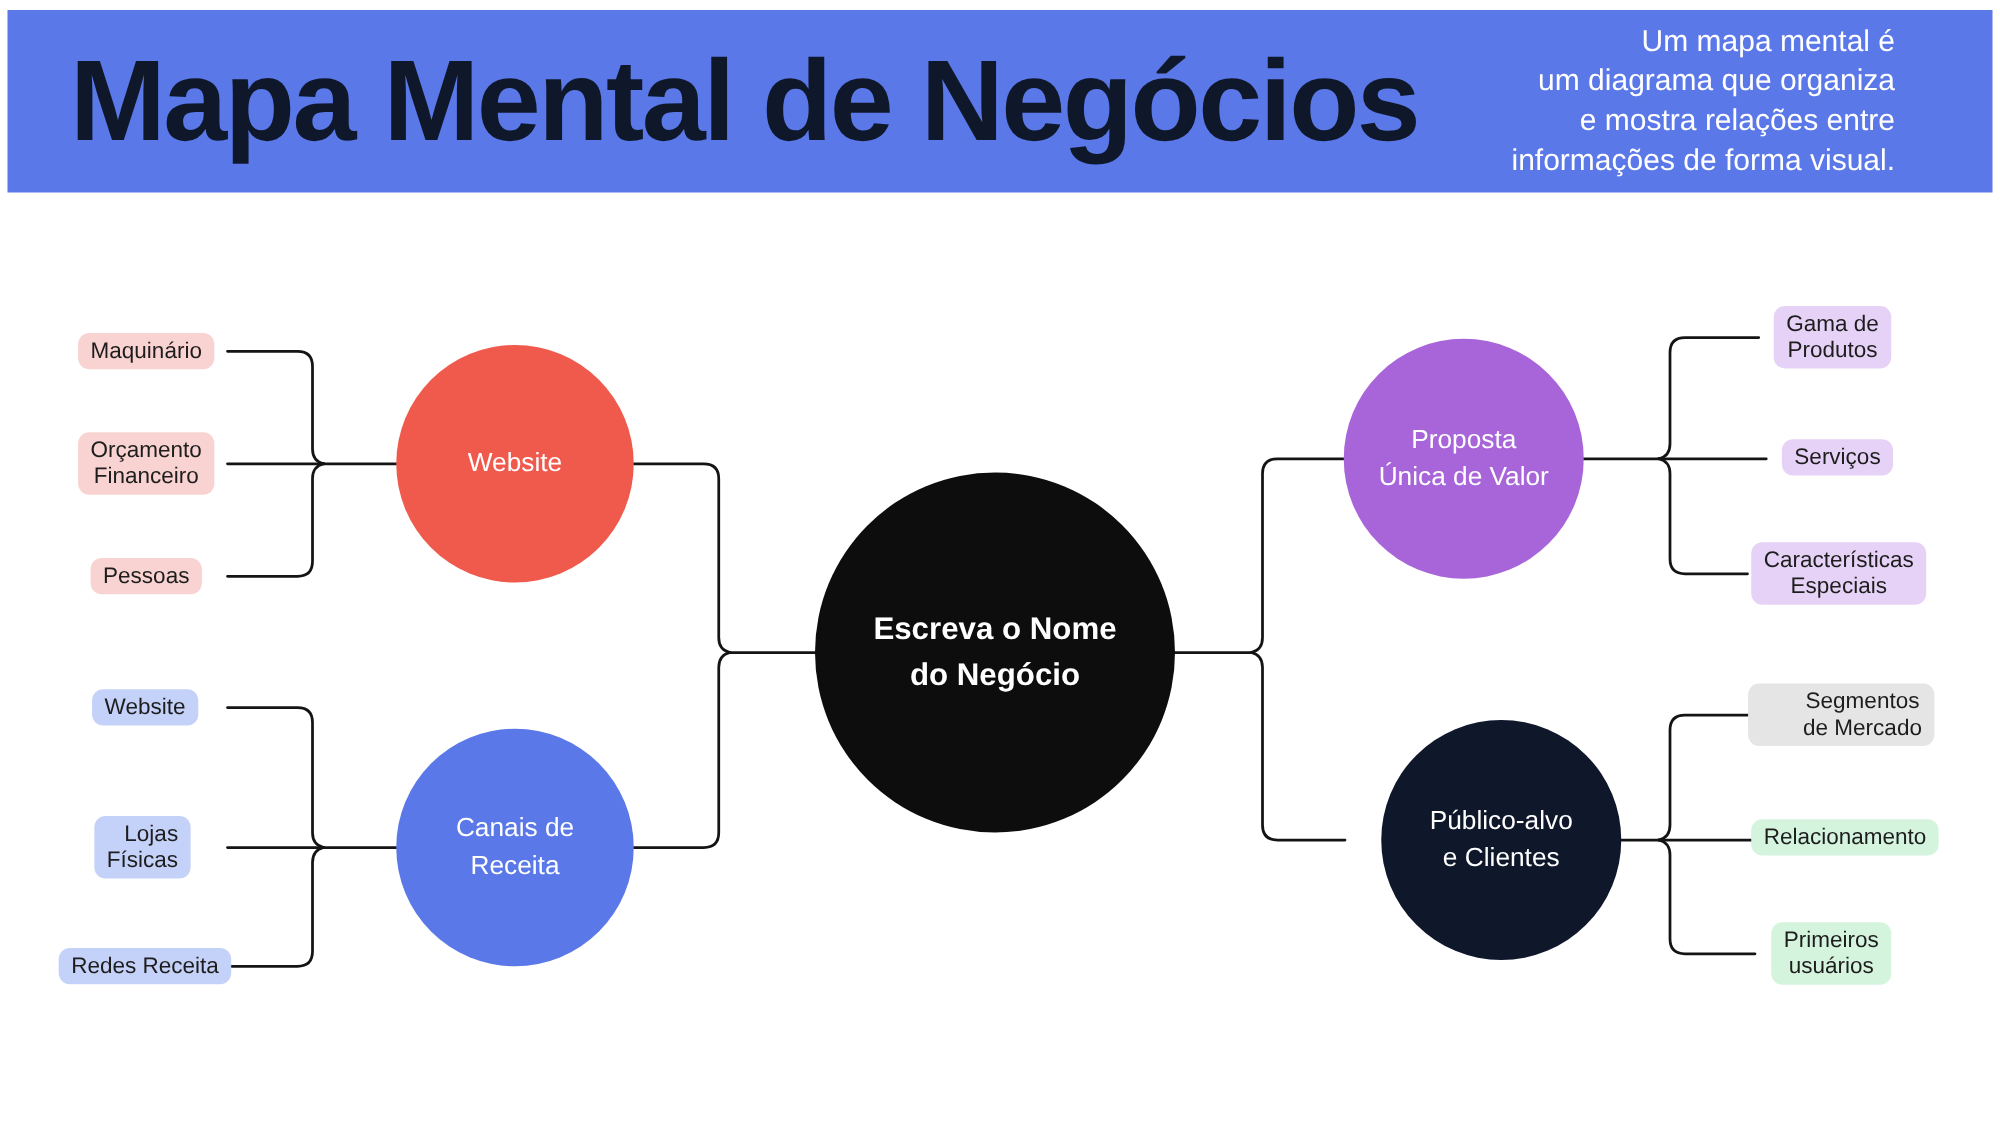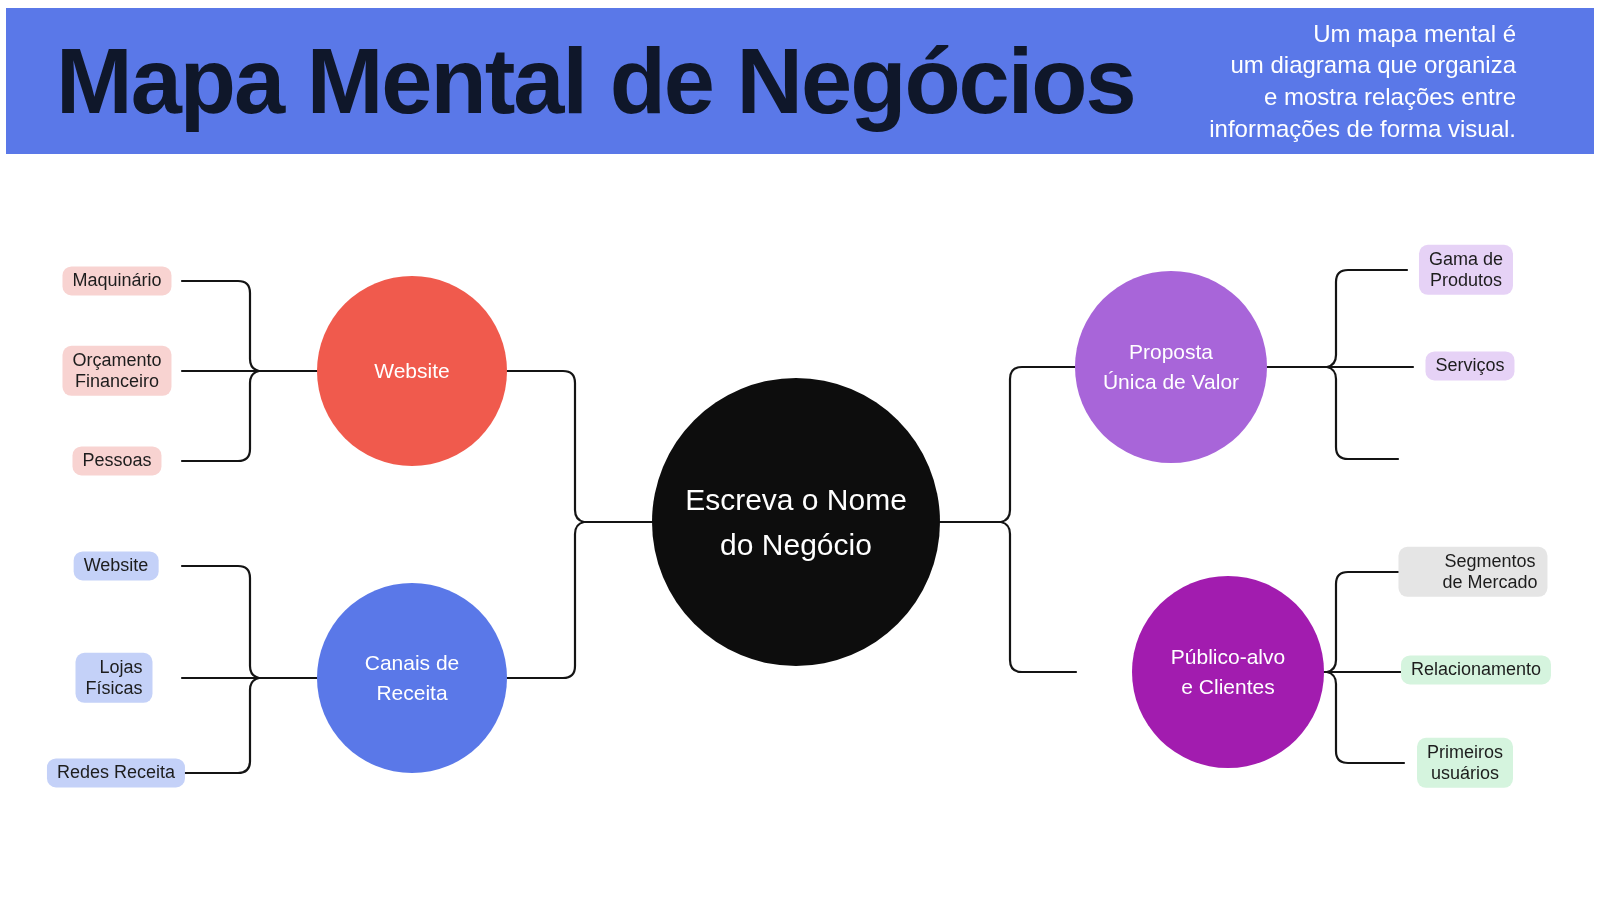--- a/index.html
+++ b/index.html
@@ -32,21 +32,21 @@
   svg.connectors { position: absolute; left: 0; top: 0; }
   svg.connectors path { fill: none; stroke-width: 2.2; stroke-linecap: round; stroke-linejoin: round; }
 
   .node {
     position: absolute; transform: translate(-50%, -50%);
     border-radius: 50%;
     display: flex; align-items: center; justify-content: center;
     text-align: center; color: #ffffff;
     font-size: 21px; line-height: 1.45;
   }
-  .node.center { font-size: 30px; font-weight: normal; line-height: 1.5; }
+  .node.center { font-size: 25px; font-weight: bold; line-height: 1.5; }
 
   .chip {
     position: absolute; transform: translate(-50%, -50%);
     font-size: 18px; line-height: 1.18; color: #1d1d1d;
     padding: 4px 10px; border-radius: 9px;
     text-align: center; white-space: nowrap;
   }
 </style>
 </head>
 <body>
@@ -96,33 +96,34 @@
         <path d="M 1327 672 H 1414"></path>
       </g>
     </svg>
 
     <div class="node" style="left: 412px; top: 371px; width: 190px; height: 190px; background: rgb(240, 90, 77);">Website</div>
 
     <div class="node" style="left: 412px; top: 678px; width: 190px; height: 190px; background: rgb(90, 120, 232);">Canais de<br>Receita</div>
 
     <div class="node" style="left: 1171px; top: 367px; width: 192px; height: 192px; background: rgb(168, 101, 217);">Proposta<br>Única de Valor</div>
 
-    <div class="node" style="left: 1228px; top: 672px; width: 192px; height: 192px; background: #a21caf;">Público-alvo<br>e Clientes</div>
+    <div class="node" style="left: 1201px; top: 672px; width: 192px; height: 192px; background: #0f172a;">Público-alvo<br>e Clientes</div>
 
     <div class="node center" style="left: 796px; top: 522px; width: 288px; height: 288px; background: rgb(13, 13, 13);">Escreva o Nome<br>do Negócio</div>
 
     <div class="chip" style="left: 117px; top: 281px; background: rgb(248, 211, 209);">Maquinário</div>
     <div class="chip" style="left: 117px; top: 371px; background: rgb(248, 211, 209);">Orçamento<br>Financeiro</div>
     <div class="chip" style="left: 117px; top: 461px; background: rgb(248, 211, 209);">Pessoas</div>
 
     <div class="chip" style="left: 116px; top: 566px; background: rgb(196, 209, 248);">Website</div>
     <div class="chip" style="left: 114px; top: 678px; background: rgb(196, 209, 248); text-align: right;">Lojas<br>Físicas</div>
     <div class="chip" style="left: 116px; top: 773px; background: rgb(196, 209, 248);">Redes Receita</div>
 
     <div class="chip" style="left: 1466px; top: 270px; background: rgb(230, 210, 246);">Gama de<br>Produtos</div>
     <div class="chip" style="left: 1470px; top: 366px; background: rgb(230, 210, 246);">Serviços</div>
+    <div class="chip" style="left: 1471px; top: 459px; background: rgb(230, 210, 246);">Características<br>Especiais</div>
 
     <div class="chip" style="left: 1473px; top: 572px; background: #e5e5e5; padding-left: 44px;">Segmentos<br>de Mercado</div>
     <div class="chip" style="left: 1476px; top: 670px; background: rgb(213, 244, 222);">Relacionamento</div>
     <div class="chip" style="left: 1465px; top: 763px; background: rgb(213, 244, 222);">Primeiros<br>usuários</div>
 
   </div>
 </div>
 
 </body></html>

